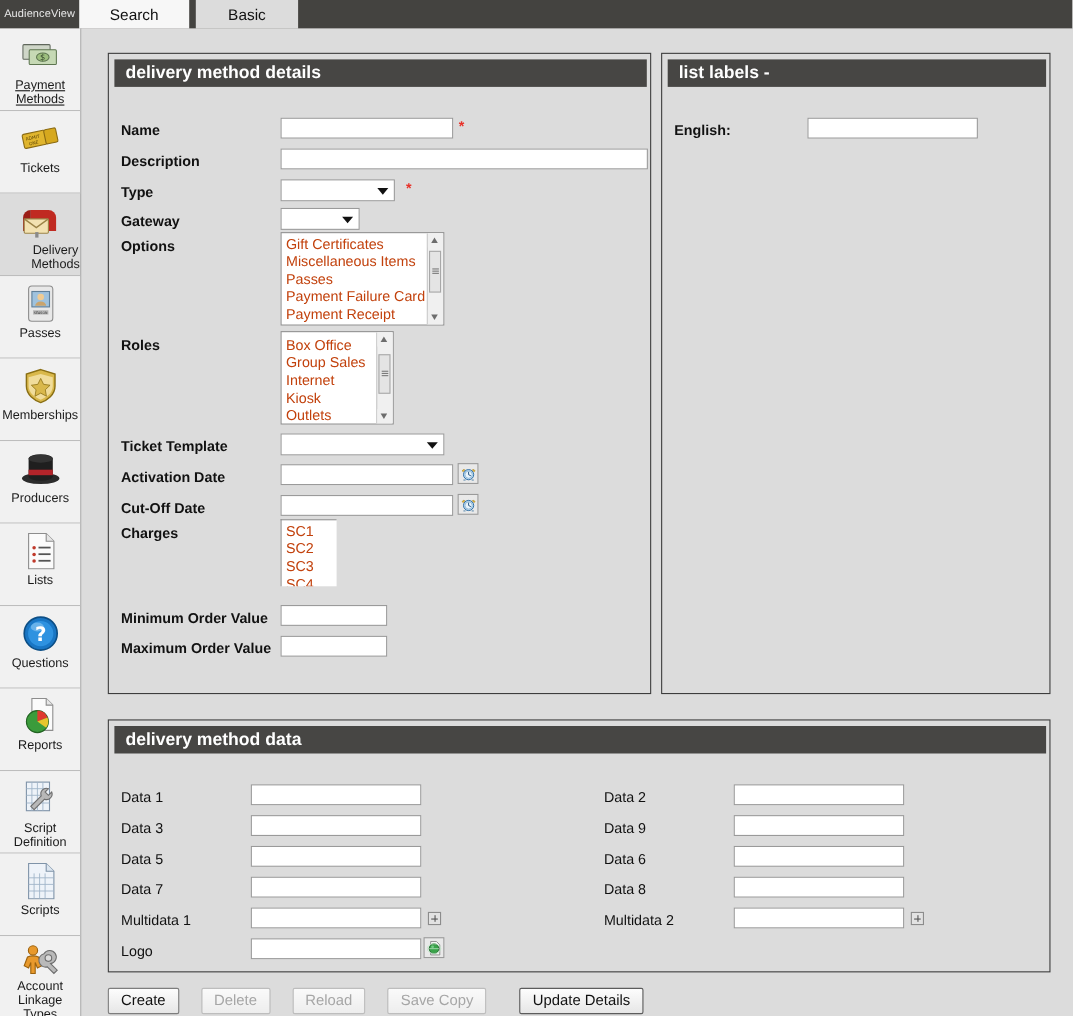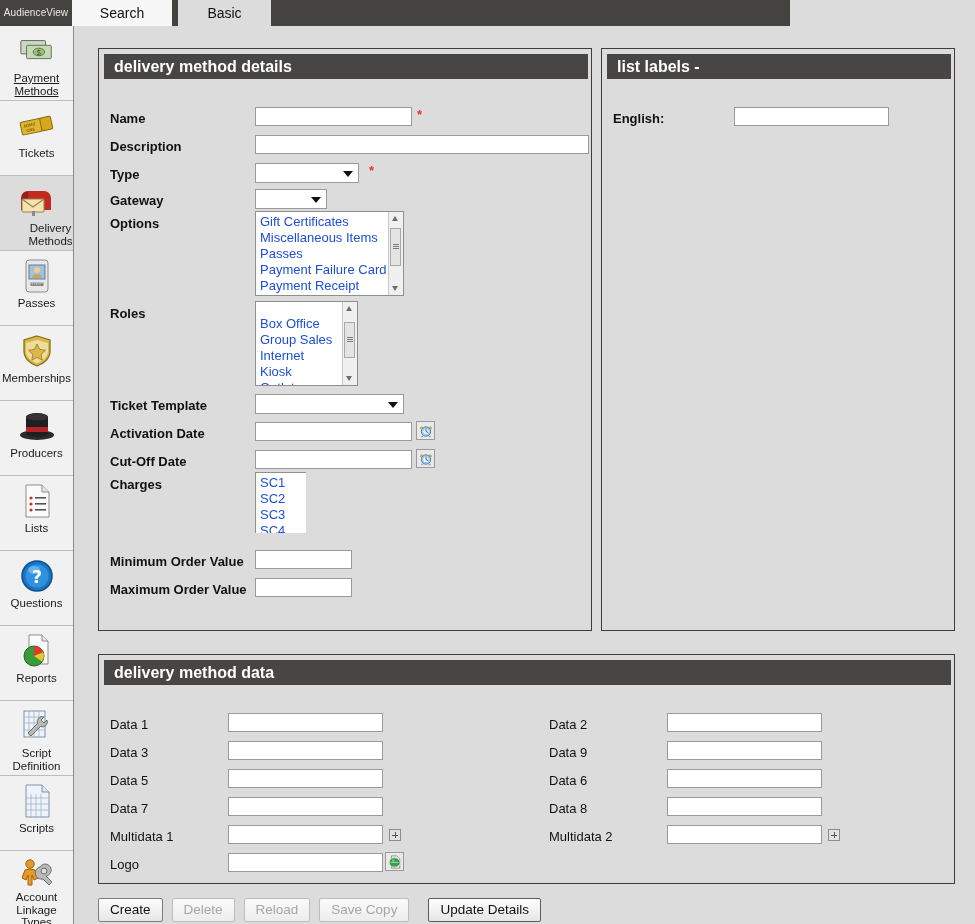--- a/index.html
+++ b/index.html
@@ -6,21 +6,21 @@
   body{
     width:975px;height:924px;overflow:hidden;
     background:#dcdcdc;
     font-family:"Liberation Sans",sans-serif;
     font-size:13px;color:#111;
     -webkit-font-smoothing:none;
   }
   .app{position:relative;width:975px;height:924px;}
 
   
-  .tabstrip{position:absolute;left:0;top:0;width:790px;height:26px;background:#444340;}
+  .tabstrip{position:absolute;left:0;top:0;width:975px;height:26px;background:#444340;}
   .brand{position:absolute;left:0;top:0;width:72px;height:26px;background:#444340;
          color:#e8e8e8;font-size:10px;line-height:26px;text-align:center;letter-spacing:.1px;}
   .tab{position:absolute;top:0;height:26px;line-height:26px;text-align:center;
        font-size:14px;color:#111;cursor:default;}
   .tab.search{left:72px;width:100px;background:#f7f7f7;}
   .tab.basic{left:178px;width:93px;background:#dcdcdc;}
 
   
   .rail{position:absolute;left:0;top:26px;width:73px;height:898px;
         background:#dcdcdc;border-right:1px solid #8a8a8a;}
@@ -58,21 +58,21 @@
   .sel{position:absolute;background:#fff;border:1px solid #9a9a9a;box-sizing:border-box;
        height:20px;cursor:pointer;}
   .sel .arrow{position:absolute;right:5px;top:7px;width:0;height:0;
               border-left:5px solid transparent;border-right:5px solid transparent;
               border-top:6px solid #111;}
 
   
   .lst{position:absolute;background:#fff;border:1px solid #8f8f8f;box-sizing:border-box;
        overflow:hidden;cursor:default;}
   .lst .items{position:absolute;left:0;top:0;}
-  .lst .it{font-size:13px;line-height:16px;padding:0 2px 0 4px;white-space:nowrap;color:#1d4ed8;}
+  .lst .it{font-size:13px;line-height:16px;padding:0 2px 0 4px;white-space:nowrap;color:#c2410c;}
   .sbar{position:absolute;right:0;top:0;width:14px;bottom:0;background:#f0f0f0;
         border-left:1px solid #c8c8c8;}
   .sbar .up,.sbar .dn{position:absolute;left:0;width:13px;height:13px;background:#f0f0f0;}
   .sbar .up{top:0;} .sbar .dn{bottom:0;}
   .sbar .ar{position:absolute;left:3px;width:0;height:0;
             border-left:3.5px solid transparent;border-right:3.5px solid transparent;}
   .sbar .up .ar{top:4px;border-bottom:5px solid #6d6d6d;}
   .sbar .dn .ar{top:4px;border-top:5px solid #6d6d6d;}
   .sbar .thumb{position:absolute;left:1px;width:11px;background:#e4e4e4;
                border:1px solid #a8a8a8;box-sizing:border-box;}
@@ -89,21 +89,21 @@
         box-sizing:border-box;cursor:pointer;display:flex;align-items:center;justify-content:center;}
   .plusbox{position:absolute;width:12px;height:12px;border:1px solid #8c8c8c;background:#e2e2e2;
            box-sizing:border-box;cursor:pointer;}
   .plusbox:before,.plusbox:after{content:"";position:absolute;background:#555;}
   .plusbox:before{left:2px;top:4.5px;width:6px;height:1px;}
   .plusbox:after{left:4.5px;top:2px;width:1px;height:6px;}
 
   
   .btnbar{position:absolute;left:24px;top:872px;}
   .btn{position:relative;display:inline-block;height:24px;line-height:22px;
-       padding:0 11px;margin-right:9px;
+       padding:0 11px;margin-right:20px;
        background:linear-gradient(#fdfdfd,#e6e6e6);
        border:1px solid #7d7d7d;border-radius:2px;box-sizing:border-box;
        font-size:13.5px;color:#111;cursor:pointer;vertical-align:top;}
   .btn.disabled{color:#a6a6a6;border-color:#bdbdbd;
                 background:linear-gradient(#fafafa,#ededed);cursor:default;}
   .btn.primary{border:1px solid #5c5c5c;margin-left:10px;}
 </style>
 </head>
 <body>
 
@@ -305,21 +305,21 @@
               <span class="grip"></span>
             </div>
           <div class="dn">
               <i class="ar"></i>
             </div>
         </div>
       </div>
 
       <div class="lab" style="left:11px;top:257px;">Roles</div>
       <div class="lst" style="left:156px;top:252px;width:103px;height:85px;">
-        <div class="items" id="roles-items" style="left:0;top:14px;width:107px;">
+        <div class="items" id="roles-items" style="left:0;top:4px;width:107px;">
             <div class="it">Box Office</div>
             <div class="it">Group Sales</div>
             <div class="it">Internet</div>
             <div class="it">Kiosk</div>
             <div class="it">Outlets</div>
           </div>
         <div class="sbar">
           <div class="up">
               <i class="ar"></i>
             </div>

